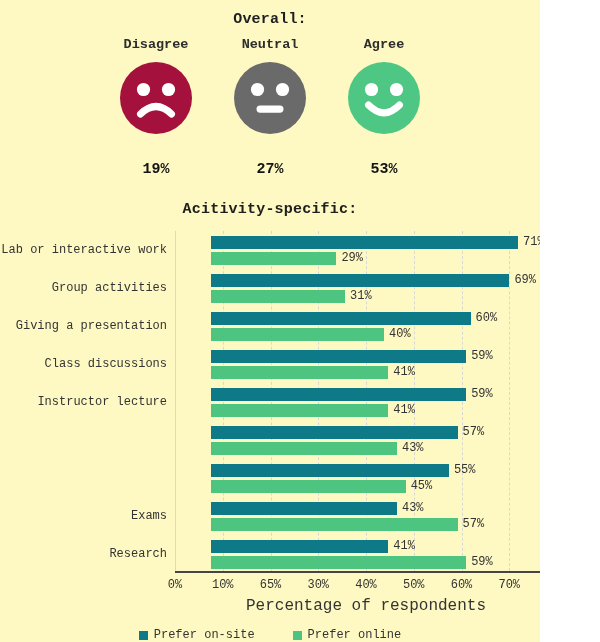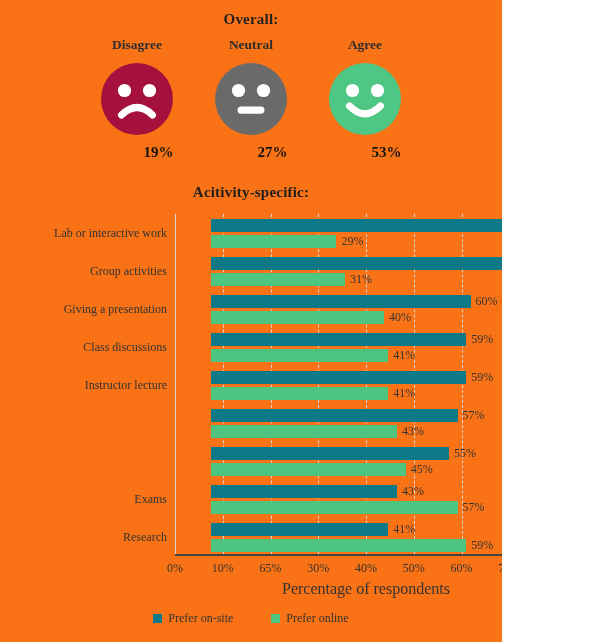--- a/index.html
+++ b/index.html
@@ -1,30 +1,30 @@
 <!DOCTYPE html>
 <html><head>
 <meta charset="utf-8">
 <style>
   * { margin: 0; padding: 0; box-sizing: border-box; }
   html, body { background: #ffffff; }
   .page {
-    width: 502px; height: 642px; background: #f97316; overflow: hidden;
-    font-family: Liberation Serif, serif; position: relative;
+    width: 540px; height: 642px; background: #fef9c3; overflow: hidden;
+    font-family: Liberation Mono, monospace; position: relative;
   }
   
   .overall-title {
     text-align: center; font-size: 15px; font-weight: 700;
     color: #1f1f1f; padding-top: 11px; letter-spacing: 0.2px;
   }
   .faces-row { display: flex; justify-content: center; gap: 41px; margin-top: 9px; }
   .face-col { width: 73px; text-align: center; }
   .face-label { font-size: 13.5px; font-weight: 600; color: #2d2d2d; margin-bottom: 10px; white-space: nowrap; }
   .face-svg { display: block; margin: 0 auto; }
-  .face-pct { font-size: 15px; font-weight: 700; color: #141414; margin-top: 9px; text-align: right; }
+  .face-pct { font-size: 15px; font-weight: 700; color: #141414; margin-top: 27px; }
   
   .activity-title {
     text-align: center; font-size: 15px; font-weight: 700;
     color: #1f1f1f; margin-top: 23px; letter-spacing: 0.2px;
   }
   .chart { margin-top: 13px; }
   .plot {
     position: relative; margin-left: 175px; width: 382px; height: 342px;
     border-bottom: 2px solid #454545;
   }

